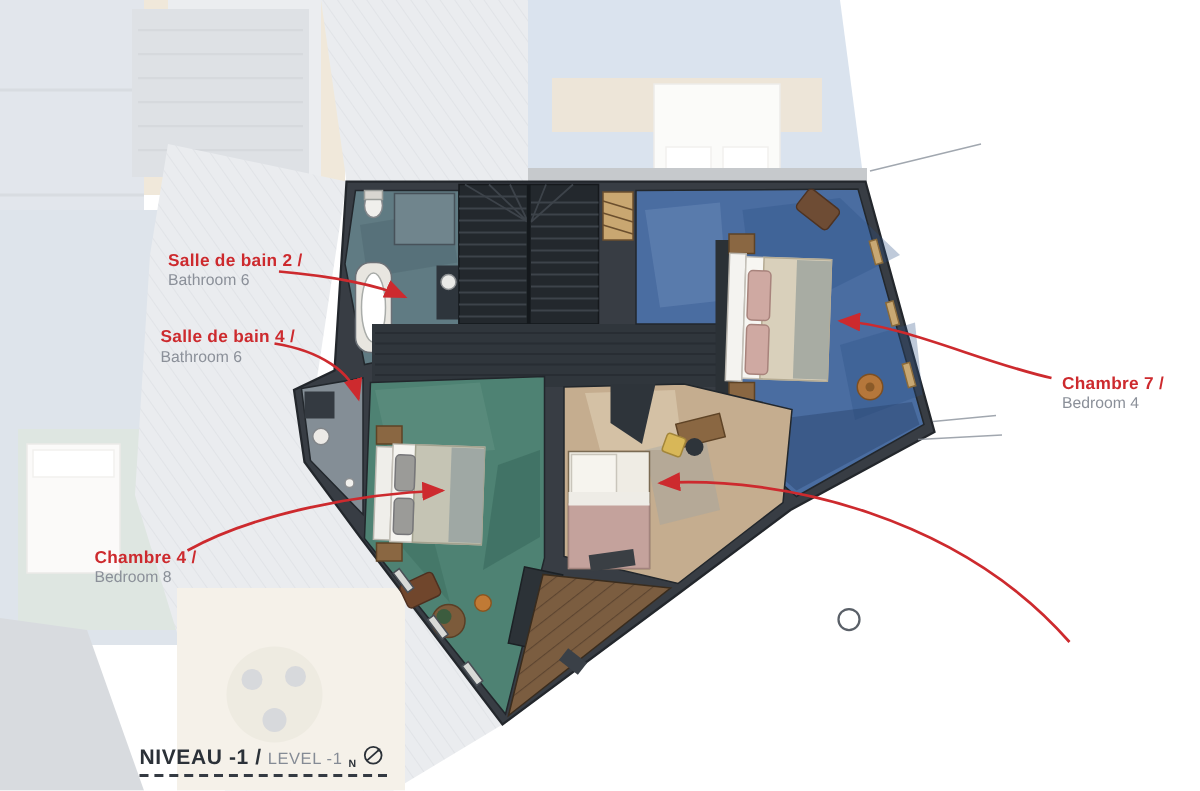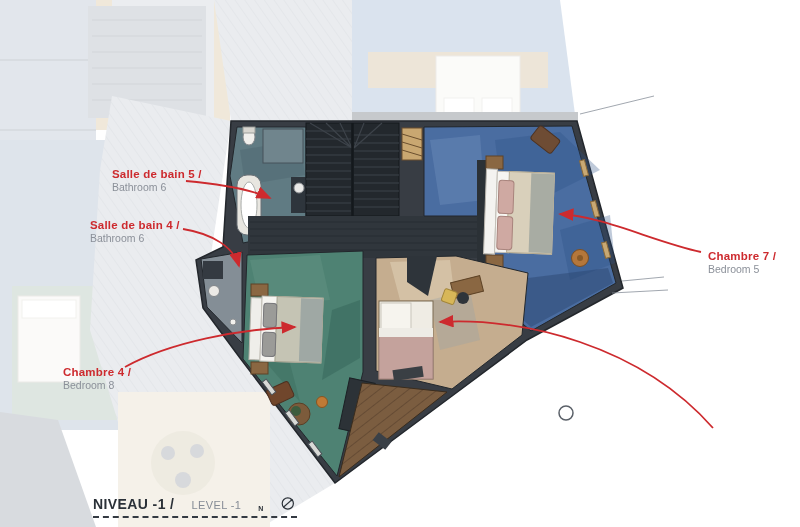--- a/index.html
+++ b/index.html
@@ -5,21 +5,21 @@
   html,body{margin:0;padding:0;background:#ffffff;}
   .canvas{
     position:relative;width:800px;height:527px;overflow:hidden;
     background:#ffffff;font-family:"Liberation Sans",sans-serif;
   }
   .canvas svg.plan{position:absolute;left:0;top:0;}
   .ann{position:absolute;white-space:nowrap;line-height:13px;}
   .ann .fr{font-weight:bold;font-size:11.5px;color:#cd2a2e;letter-spacing:.2px;}
   .ann .en{font-size:10.5px;color:#8b9099;line-height:12px;}
   .title-bar{
-    position:absolute;left:93px;top:494px;display:flex;align-items:baseline;gap:17px;
+    position:absolute;left:93px;top:494px;display:flex;align-items:baseline;gap:4px;
     border-bottom:2px dashed #343a42;padding-bottom:4px;padding-right:2px;
   }
   .title-bar .fr{font-weight:bold;font-size:14px;color:#2b3138;letter-spacing:.4px;}
   .title-bar .en{font-size:11px;color:#858b95;letter-spacing:.4px;}
   .title-bar .n{font-size:7px;color:#2b3138;font-weight:bold;position:relative;top:2px;}
   .title-bar svg{position:relative;top:2px;}
 </style>
 </head>
 <body>
 
@@ -200,34 +200,34 @@
   <g fill="none" stroke="#cd2a2e" stroke-width="1.8">
     <path d="M186,181 C220,184 252,190 270,198" marker-end="url(#arrow-red)"></path>
     <path d="M183,229 C214,234 234,248 239,266" marker-end="url(#arrow-red)"></path>
     <path d="M125,367 C170,342 240,329 295,327" marker-end="url(#arrow-red)"></path>
     <path d="M701,252 C655,242 602,216 560,214" marker-end="url(#arrow-red)"></path>
     <path d="M713,428 C640,345 522,317 440,322" marker-end="url(#arrow-red)"></path>
   </g>
 </svg>
 
 <div class="ann" style="left:112px;top:168px">
-  <div class="fr">Salle de bain 5 /</div>
+  <div class="fr">Salle de bain 2 /</div>
   <div class="en">Bathroom 6</div>
 </div>
-<div class="ann" style="left:90px;top:219px">
+<div class="ann" style="left:107px;top:219px">
   <div class="fr">Salle de bain 4 /</div>
   <div class="en">Bathroom 6</div>
 </div>
 <div class="ann" style="left:63px;top:366px">
   <div class="fr">Chambre 4 /</div>
   <div class="en">Bedroom 8</div>
 </div>
 <div class="ann" style="left:708px;top:250px">
   <div class="fr">Chambre 7 /</div>
-  <div class="en">Bedroom 5</div>
+  <div class="en">Bedroom 4</div>
 </div>
 
 <div class="title-bar">
   <span class="fr">NIVEAU -1 /</span>
   <span class="en">LEVEL -1</span>
   <span class="n">N</span>
   <svg width="15" height="15" viewBox="0 0 15 15">
     <circle cx="7.8" cy="7.5" r="5.6" fill="none" stroke="#2b3138" stroke-width="1.2"></circle>
     <line x1="3.4" y1="11.2" x2="12" y2="3.6" stroke="#2b3138" stroke-width="1.2"></line>
     <path d="M12.6,3 l-3.2,0.9 2.4,2.2 Z" fill="#2b3138" transform="scale(0.8) translate(3.2,0.8)"></path>

